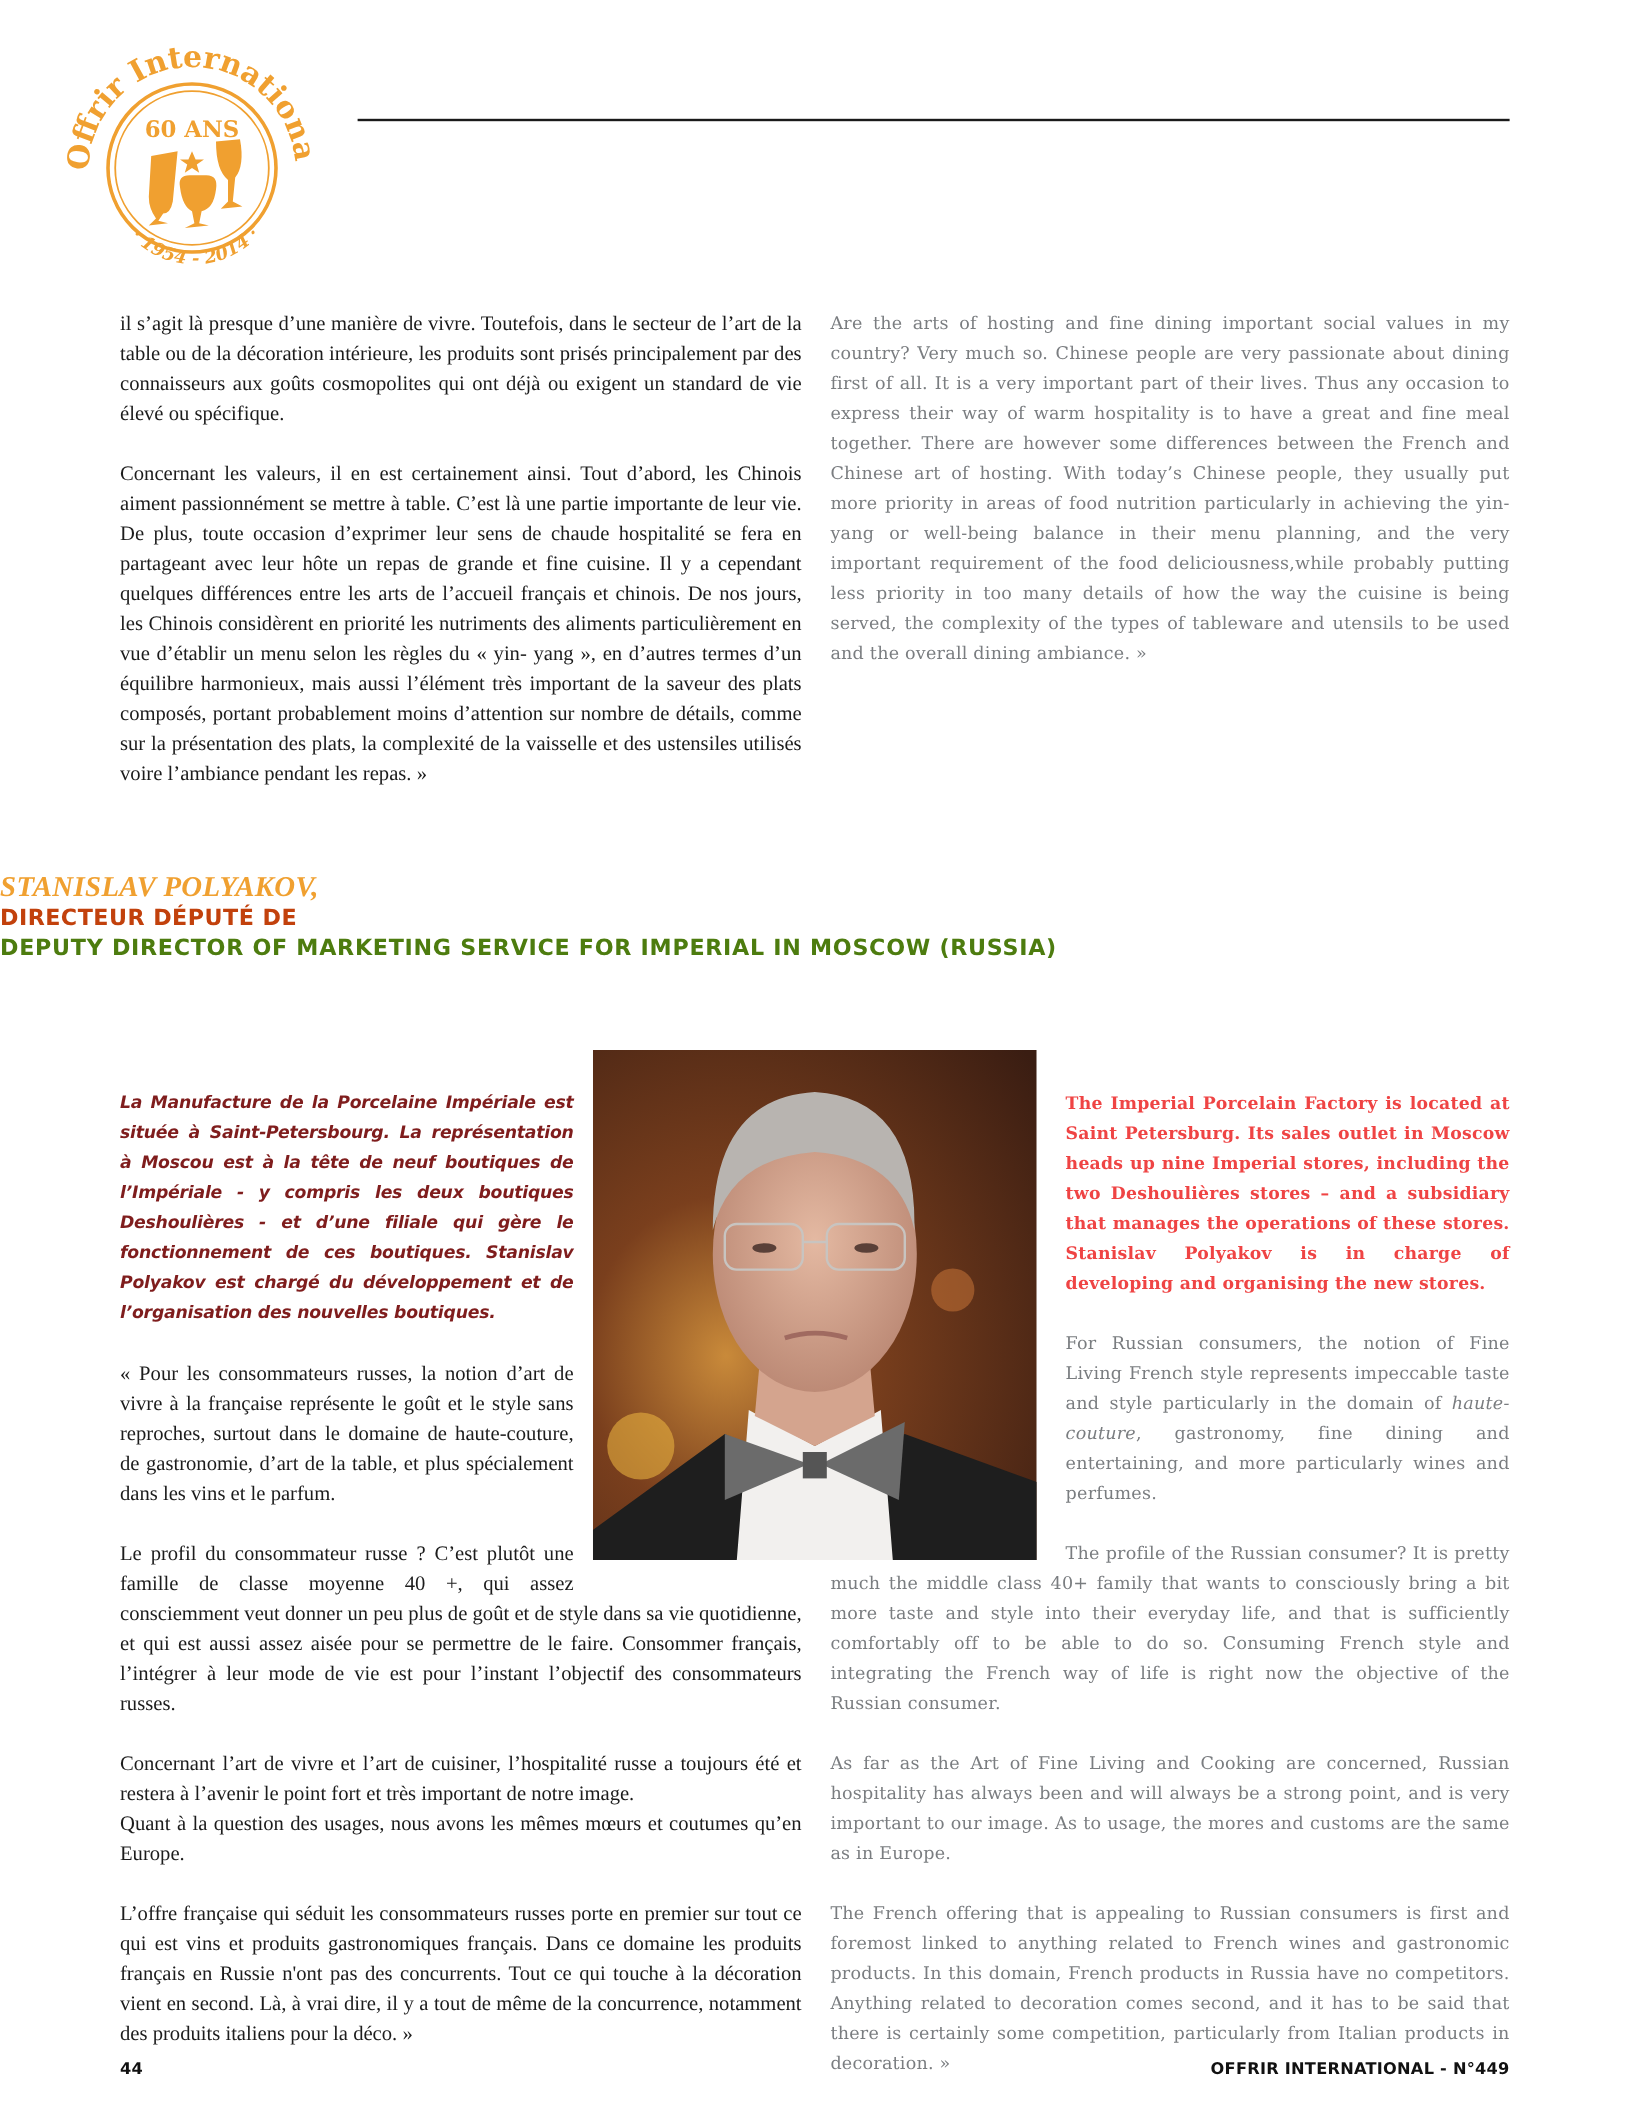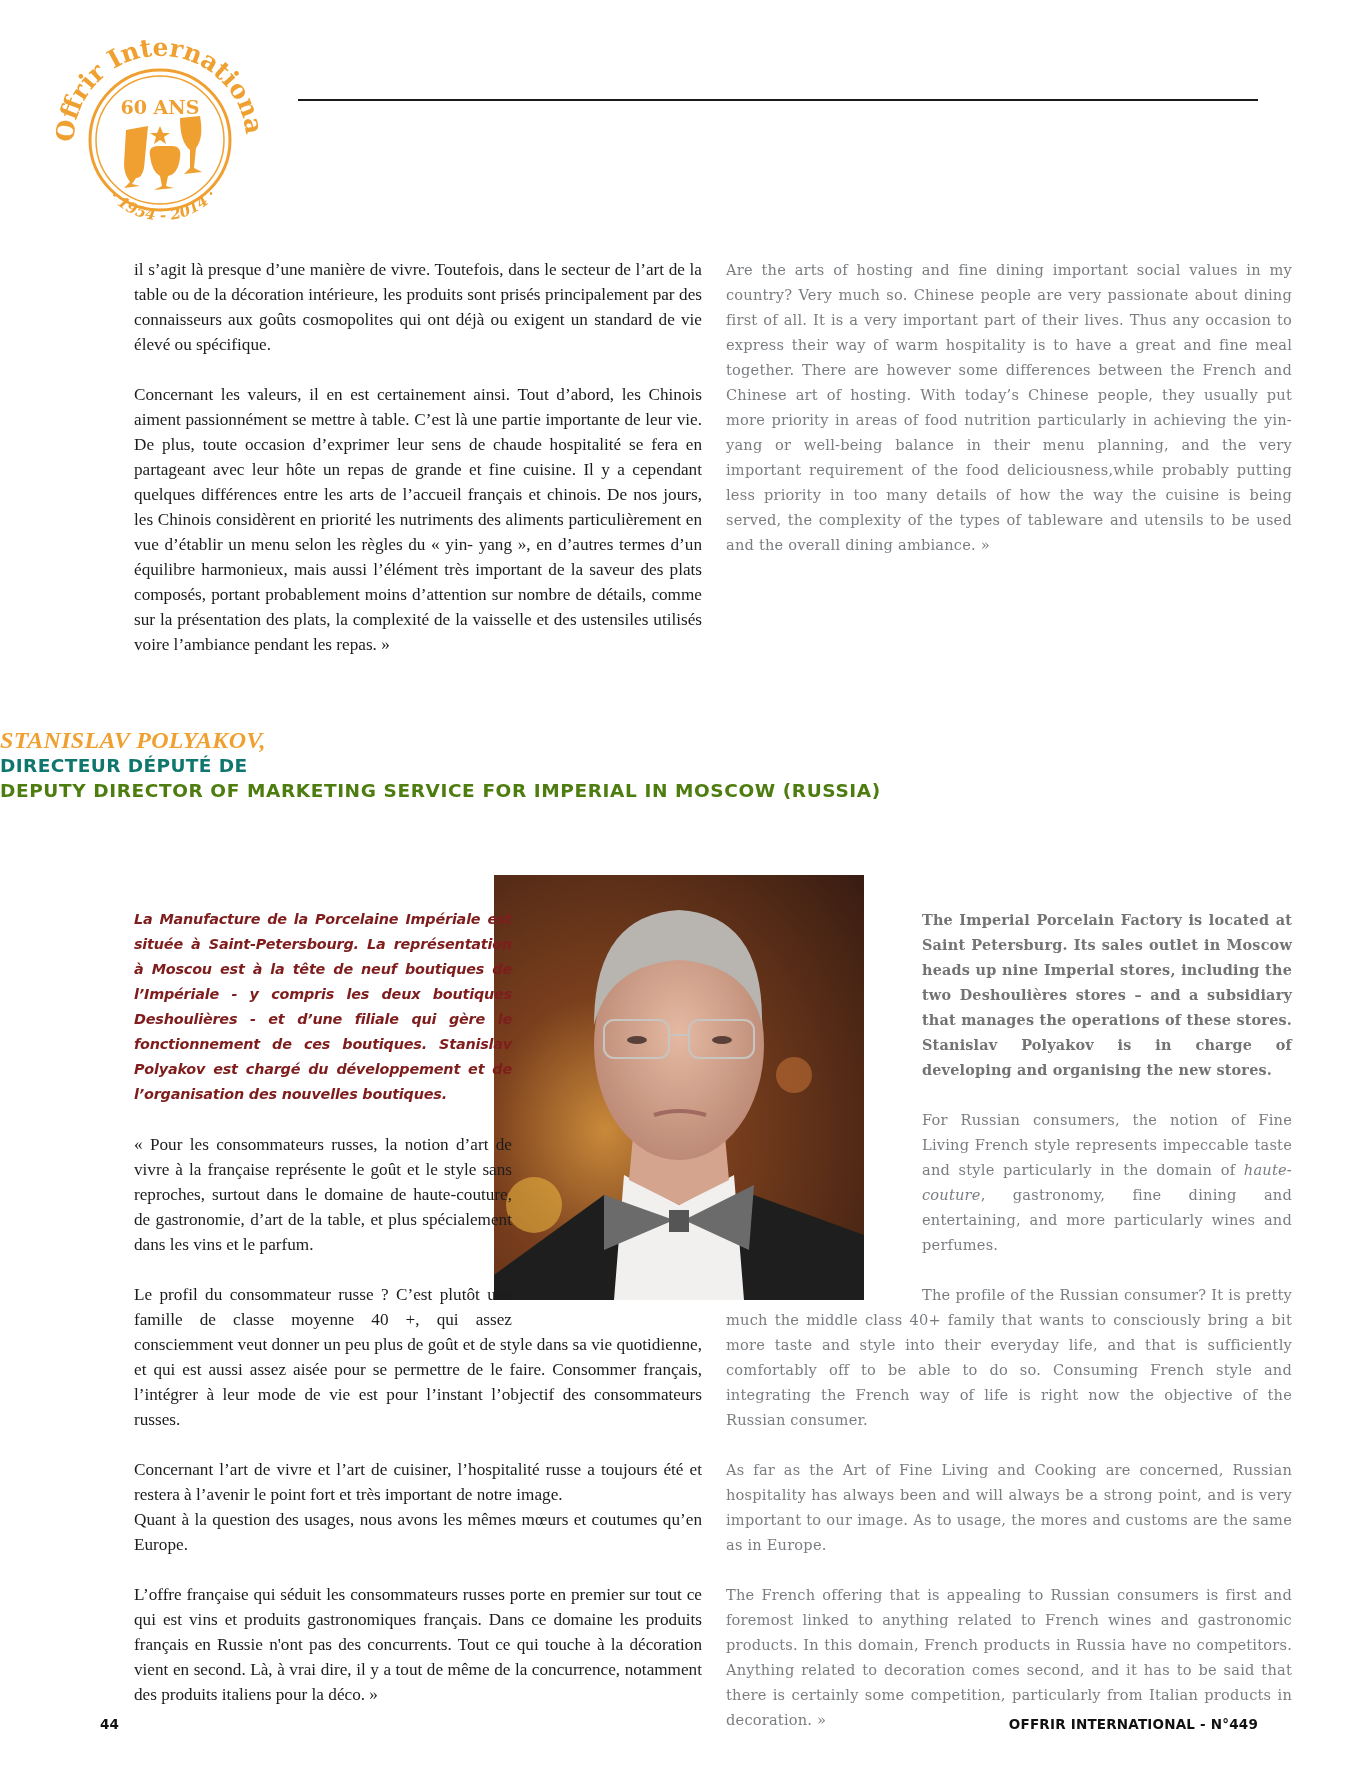--- a/index.html
+++ b/index.html
@@ -1,34 +1,34 @@
 <!DOCTYPE html>
 <html><head>
 <meta charset="utf-8">
 <style>
   html, body { margin: 0; padding: 0; background: #ffffff; }
   body { width: 1358px; height: 1772px; position: relative; overflow: hidden;
          font-family: "DejaVu Serif", serif; }
   .logo { position: absolute; left: 44px; top: 18px; width: 232px; height: 232px; }
   .top-rule { position: absolute; left: 298px; top: 99px; width: 960px; height: 2px; background: #1a1a1a; }
 
-  .col { position: absolute; font-size: 15.6px; line-height: 25px; text-align: justify; margin-left: 34px; }
+  .col { position: absolute; font-size: 15.6px; line-height: 25px; text-align: justify; }
   .fr { color: #1c1c1c; font-family: "Liberation Serif", serif; font-size: 17.2px; }
   .en { color: #7a7d80; font-family: "DejaVu Serif", serif; font-size: 14.6px; letter-spacing: 0.2px; }
   .col p { margin: 0 0 25px 0; }
   .col p.tight { margin-bottom: 0; }
 
   .lead-fr { font-family: "DejaVu Sans", sans-serif; font-weight: bold; color: #7f1d1d; font-size: 14.4px; letter-spacing: -0.2px; font-style: italic; }
-  .lead-en { font-family: "DejaVu Serif", serif; font-weight: bold; color: #737373; font-size: 14.4px; }
+  .lead-en { font-family: "DejaVu Serif", serif; font-weight: bold; color: #ef4444; font-size: 14.4px; }
 
   .heading { position: absolute; left: 0; width: 1358px; top: 727px; text-align: left;
              font-family: "DejaVu Sans", sans-serif; }
   .heading .name { color: #f0a030; font-family: "Liberation Serif", serif; font-style: italic; font-weight: bold;
                    font-size: 24px; line-height: 26px; letter-spacing: 0.3px; }
-  .heading .l2, .heading .l3 { color: #0f766e; font-weight: bold; font-size: 18.5px; line-height: 25px; letter-spacing: 0.4px; }
+  .heading .l2, .heading .l3 { color: #c2410c; font-weight: bold; font-size: 18.5px; line-height: 25px; letter-spacing: 0.4px; }
   .heading .l4 { color: #4d7c0f; font-weight: bold; font-size: 18.5px; line-height: 25px; letter-spacing: 0.6px; }
 
   .photo { position: absolute; left: 494px; top: 875px; width: 370px; height: 425px; overflow: hidden; }
   .footer-left, .footer-right { position: absolute; top: 1716px; font-family: "DejaVu Sans", sans-serif;
              font-weight: bold; font-size: 13.5px; color: #111; letter-spacing: 0.2px; text-align: right; }
   .footer-left { left: 100px; }
   .footer-right { right: 100px; }
 </style>
 </head>
 <body>

